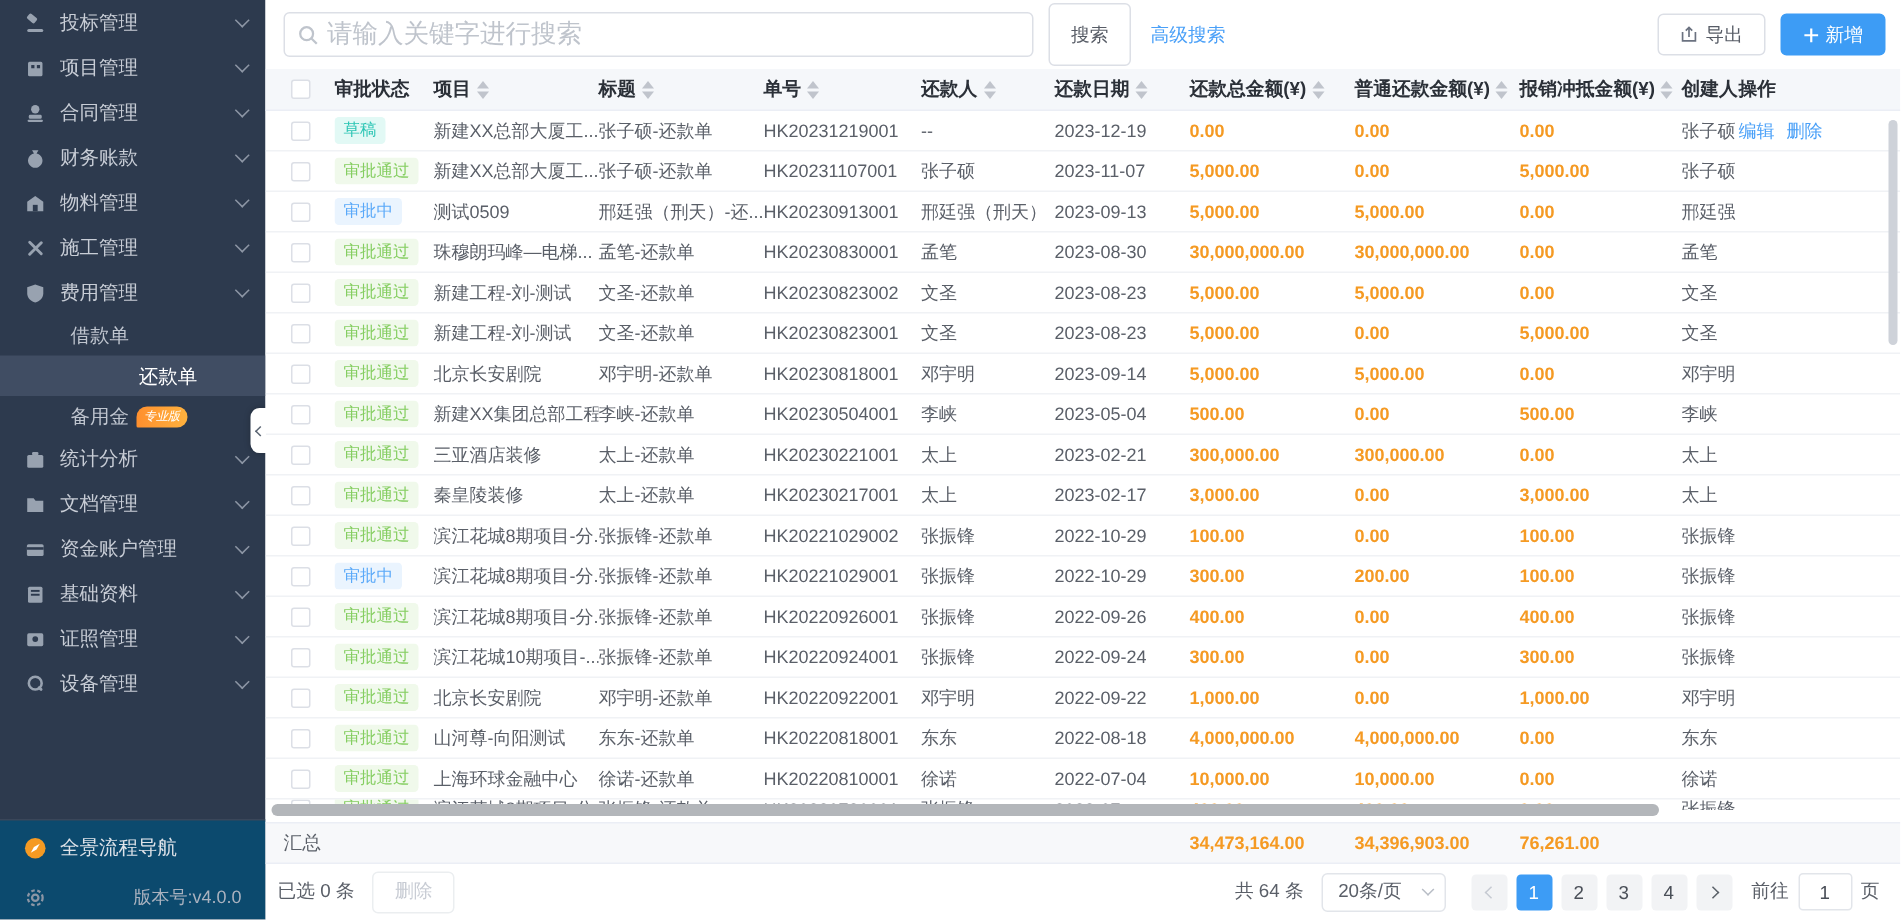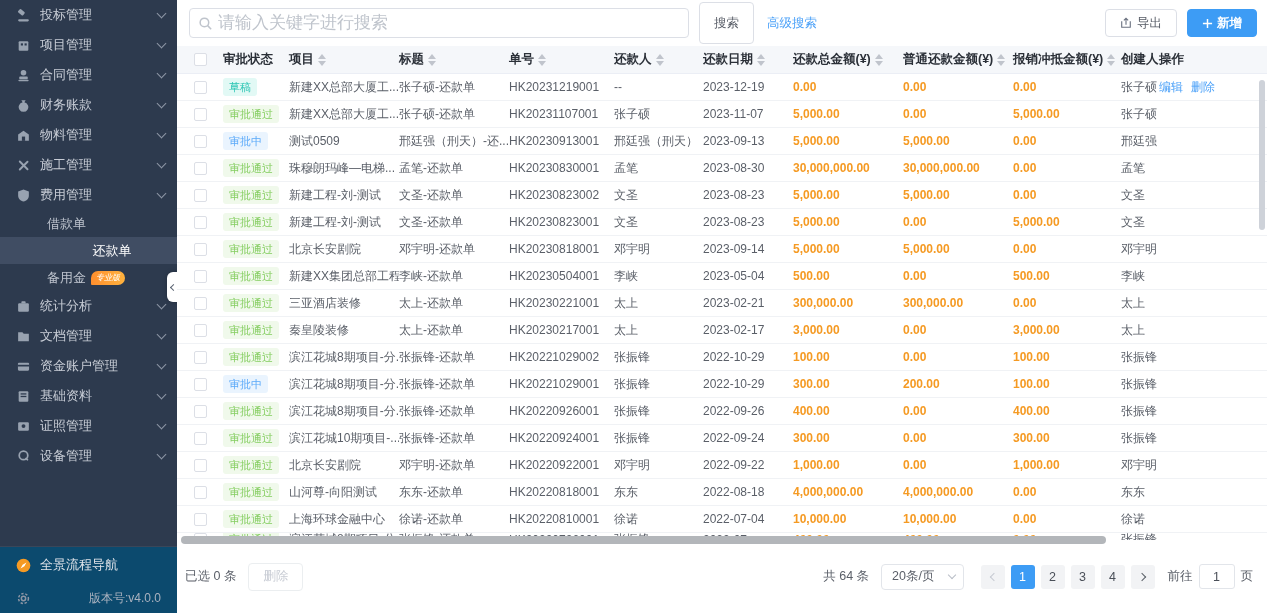--- a/index.html
+++ b/index.html
@@ -48,21 +48,21 @@
     padding:0 10px 0 28px; font-size:17px; color:#333; outline:none; }
   .search-input::placeholder { color:#bfc4cc; }
   .search-glass { position:absolute; left:9px; top:8px; }
   .btn { display:inline-flex; align-items:center; justify-content:center; height:42px; padding:0 14px;
     border:1px solid #dcdfe6; border-radius:4px; background:#fff; font-size:12.5px; color:#575c66;
     cursor:pointer; white-space:nowrap; }
   .btn-search { margin-left:10px; }
   .adv-link { margin-left:13px; color:#4aa0f8; font-size:12.5px; cursor:pointer; }
   .toolbar .spacer { flex:1; }
   .btn-export { height:28px; gap:5px; }
-  .btn-primary { height:28px; margin-left:10px; background:#3d9cf5; border-color:#3d9cf5; color:#fff; gap:4px;font-weight:bold; }
+  .btn-primary { height:28px; margin-left:10px; background:#3d9cf5; border-color:#3d9cf5; color:#fff; gap:4px; }
 
   
   .grid-row { display:grid;
     grid-template-columns:46px 66px 110px 110px 105px 89px 90px 110px 110px 108px 38px 88px;
     align-items:center; }
   .thead { height:28px; background:#f5f7fa; border-bottom:1px solid #ebeef5; flex:none;
     font-size:12.5px; font-weight:bold; color:#2b3038; }
   .th { display:flex; align-items:center; gap:4px; padding-right:4px; white-space:nowrap; overflow:visible; }
   .sorter { display:inline-flex; flex-direction:column; gap:2px; }
   .sorter i { width:0; height:0; border-left:4px solid transparent; border-right:4px solid transparent; display:block; }
@@ -677,20 +677,34 @@
     <div class="cell">张振锋</div>
     <div class="cell">2022-07-...</div>
     <div class="cell money">400.00</div>
     <div class="cell money">400.00</div>
     <div class="cell money">0.00</div>
     <div class="cell">张振锋</div>
     <div class="cell"></div>
   </div>
       </div>
 
+    <div class="grid-row sum-row">
+      <div class="cell sum-label">汇总</div>
+      <div></div>
+        <div></div>
+        <div></div>
+        <div></div>
+        <div></div>
+        <div></div>
+      <div class="cell money">34,473,164.00</div>
+      <div class="cell money">34,396,903.00</div>
+      <div class="cell money">76,261.00</div>
+      <div></div>
+        <div></div>
+    </div>
 
     <div class="pagebar">
       <span>已选 0 条</span>
       <button class="btn btn-del">删除</button>
       <span class="spacer"></span>
       <span class="total-txt">共 64 条</span>
       <span class="size-select">
         <span>20条/页</span>
         <span class="chev"></span>
       </span>

